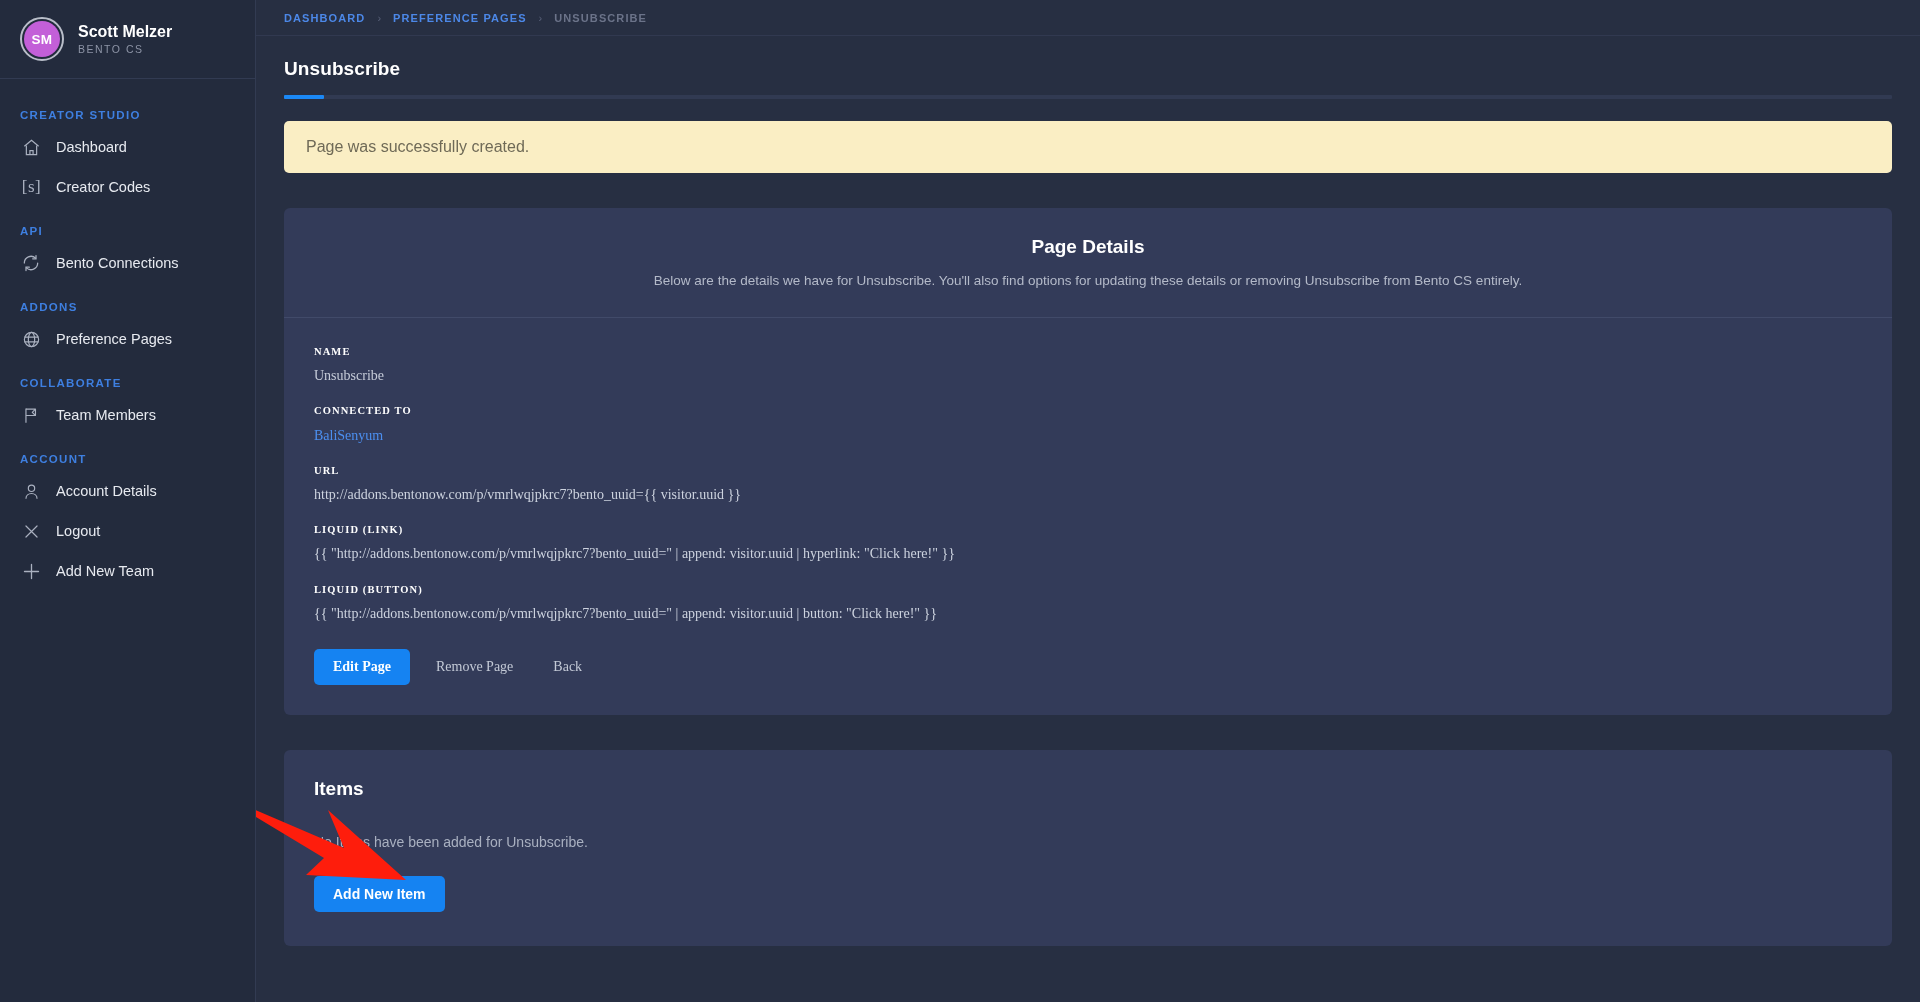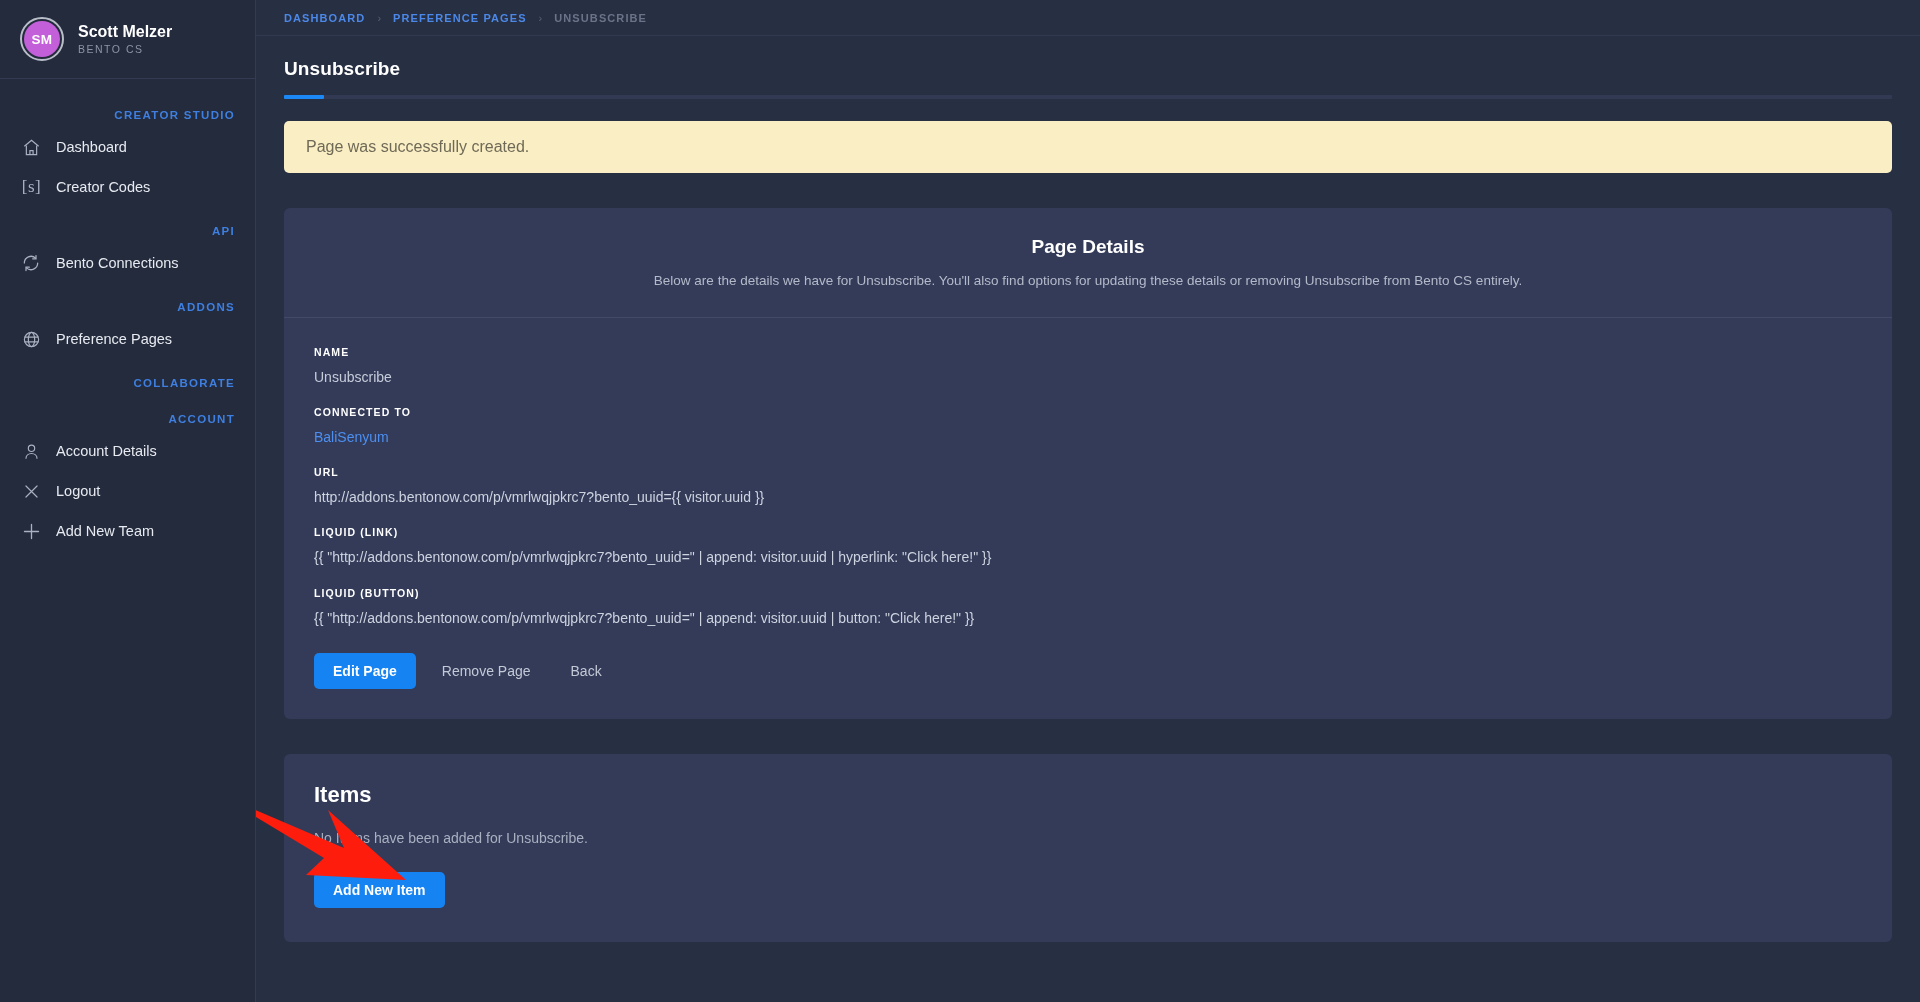--- a/index.html
+++ b/index.html
@@ -80,21 +80,20 @@
     flex: 1;
     overflow: hidden;
   }
 
   .nav-section-title {
     font-size: 11.5px;
     font-weight: 700;
     letter-spacing: 1.3px;
     color: #3e7fe0;
     padding: 16px 20px 8px 20px;
-    text-align: right;
   }
 
   .nav-item {
     display: flex;
     align-items: center;
     gap: 14px;
     padding: 7px 20px;
     margin-bottom: 4px;
     cursor: pointer;
     text-decoration: none;
@@ -207,21 +206,21 @@
     font-size: 19px;
     font-weight: 700;
     color: #ffffff;
     margin-bottom: 14px;
   }
   .card-sub {
     font-size: 13.5px;
     color: #b4bac9;
     line-height: 1.4;
   }
-  .card-body { padding: 28px 30px 30px 30px; }
+  .card-body { padding: 28px 30px 30px 30px; font-family: Liberation Serif, serif; }
 
   .field { margin-bottom: 20px; }
   .field-label {
     font-size: 10.5px;
     font-weight: 700;
     letter-spacing: 1.1px;
     color: #ffffff;
     margin-bottom: 10px;
   }
   .field-value {
@@ -262,24 +261,24 @@
     font-size: 14px;
     padding: 11px 14px;
     cursor: pointer;
     font-family: inherit;
     line-height: 1;
   }
 
   
   #items-card .card-inner { padding: 28px 30px 34px 30px; }
   #items-title {
-    font-size: 22px;
-    font-weight: 700;
-    color: #ffffff;
-    margin-bottom: 22px;
+    font-size: 19px;
+    font-weight: 700;
+    color: #ffffff;
+    margin-bottom: 34px;
   }
   #items-empty {
     font-size: 14px;
     color: #a9b0c0;
     margin-bottom: 26px;
   }
 
   
   #arrow-annotation {
     position: absolute;
@@ -350,20 +349,30 @@
           <circle cx="12" cy="12" r="9"></circle>
           <ellipse cx="12" cy="12" rx="4" ry="9"></ellipse>
           <path d="M3 9h18M3 15h18"></path>
         </svg>
       </span>
       <span class="nav-label">Preference Pages</span>
     </a>
 
     <div class="nav-section-title">COLLABORATE</div>
 
+    <a class="nav-item">
+      <span class="nav-icon">
+        <svg width="19" height="19" viewBox="0 0 24 24" fill="none" stroke="currentColor" stroke-width="1.5" stroke-linejoin="round">
+          <path d="M5 3v18"></path>
+          <path d="M5 4h12l-4 4 4 4H5"></path>
+          <path d="M17 4v8"></path>
+        </svg>
+      </span>
+      <span class="nav-label">Team Members</span>
+    </a>
 
     <div class="nav-section-title">ACCOUNT</div>
 
     <a class="nav-item">
       <span class="nav-icon">
         <svg width="19" height="19" viewBox="0 0 24 24" fill="none" stroke="currentColor" stroke-width="1.5">
           <circle cx="12" cy="8" r="4"></circle>
           <path d="M5 21c0-4 3.2-6.5 7-6.5s7 2.5 7 6.5"></path>
         </svg>
       </span>

